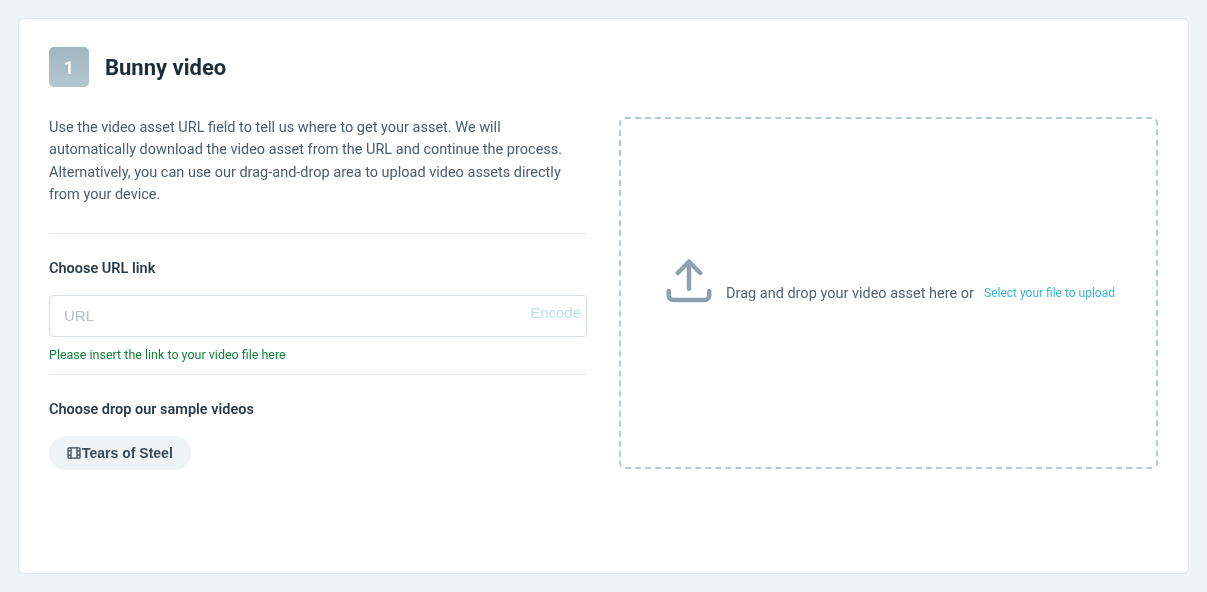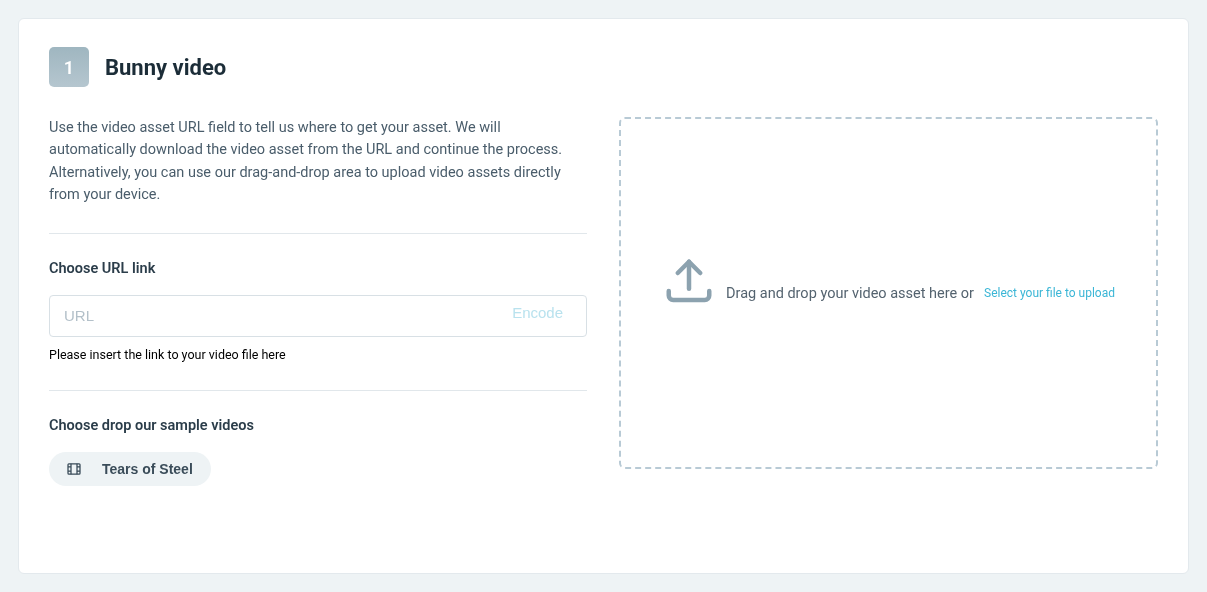--- a/index.html
+++ b/index.html
@@ -84,46 +84,46 @@
       font-size: 15px;
       color: #701a75;
       outline: none;
       background: #fff;
     }
     .url-input::placeholder {
       color: #b3c0c9;
     }
     .encode-link {
       position: absolute;
-      right: 24px;
+      right: 6px;
       top: 0;
       height: 36px;
       display: flex;
       align-items: center;
       font-size: 15px;
       font-weight: 500;
       color: #b9e2ee;
       cursor: pointer;
       background: none;
       border: none;
     }
     .hint {
       font-size: 12.5px;
-      color: #000000;
-      margin-bottom: 28px;
+      color: #15803d;
+      margin-bottom: 12px;
     }
     .chips {
       display: flex;
       gap: 14px;
       flex-wrap: wrap;
     }
     .chip {
       display: inline-flex;
       align-items: center;
-      gap: 21px;
+      gap: 1px;
       background: #eef3f5;
       color: #3a4c59;
       border: none;
       border-radius: 18px;
       padding: 9px 18px;
       font-size: 14px;
       font-weight: 600;
       cursor: pointer;
     }
     .chip svg {

